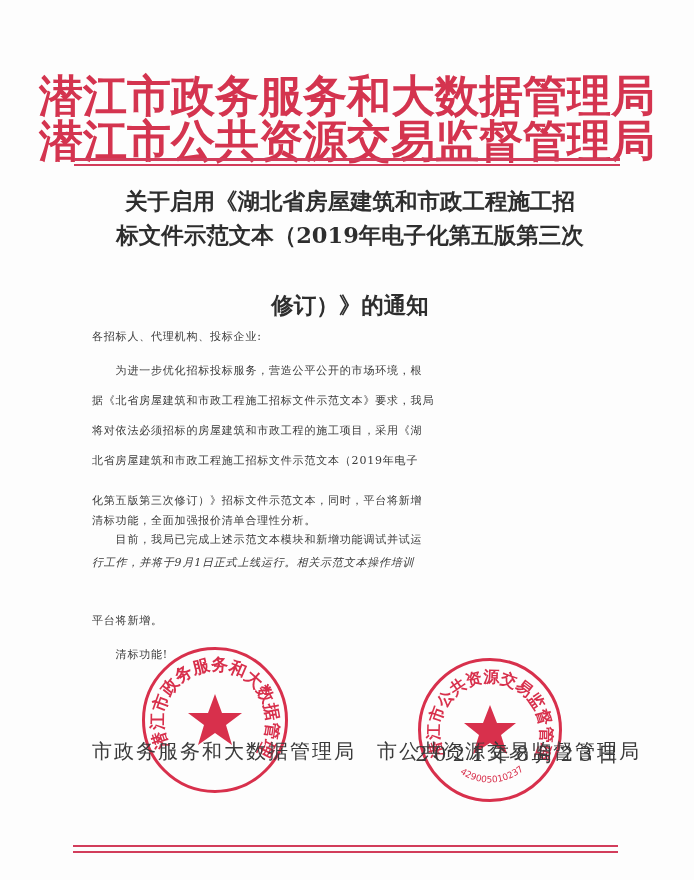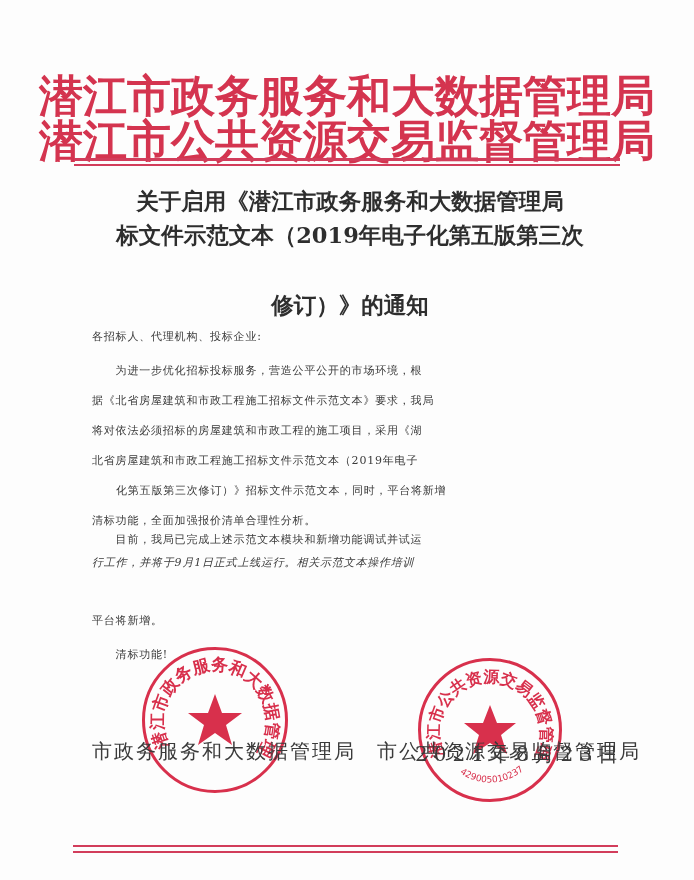--- a/index.html
+++ b/index.html
@@ -44,31 +44,31 @@
   .sig { font-size: 20px; color: #3a3a3a; letter-spacing: 2px; white-space: nowrap; }
 </style>
 </head>
 <body>
 
 <div class="abs header-line header-l1">潜江市政务服务和大数据管理局</div>
 <div class="abs header-line header-l2">潜江市公共资源交易监督管理局</div>
 <div class="abs rule rule-top-thick"></div>
 <div class="abs rule rule-top-thin"></div>
 
-<div class="abs title t1">关于启用《潜江市政务服务和大数据管理局</div>
+<div class="abs title t1">关于启用《湖北省房屋建筑和市政工程施工招</div>
 <div class="abs title t2">标文件示范文本（2019年电子化第五版第三次</div>
 <div class="abs title t3">修订）》的通知</div>
 
 <div class="abs body-line" style="top:322px;">各招标人、代理机构、投标企业:</div>
 
 <div class="abs body-line" style="top:356px;">　　为进一步优化招标投标服务，营造公平公开的市场环境，根</div>
 <div class="abs body-line" style="top:386px;">据《北省房屋建筑和市政工程施工招标文件示范文本》要求，我局</div>
 <div class="abs body-line" style="top:416px;">将对依法必须招标的房屋建筑和市政工程的施工项目，采用《湖</div>
 <div class="abs body-line" style="top:446px;">北省房屋建筑和市政工程施工招标文件示范文本（2019年电子</div>
-<div class="abs body-line" style="top:476px;margin-left:24px;">化第五版第三次修订）》招标文件示范文本，同时，平台将新增</div>
+<div class="abs body-line" style="top:486px;">化第五版第三次修订）》招标文件示范文本，同时，平台将新增</div>
 <div class="abs body-line" style="top:506px;">清标功能，全面加强报价清单合理性分析。</div>
 
 <div class="abs body-line" style="top:525px;">　　目前，我局已完成上述示范文本模块和新增功能调试并试运</div>
 <div class="abs body-line" style="top:548px;font-style:italic;">行工作，并将于9月1日正式上线运行。相关示范文本操作培训</div>
 <div class="abs body-line" style="top:606px;">平台将新增。</div>
 
 <div class="abs body-line" style="top:640px;">　　清标功能!</div>
 
 <div class="abs stamp stamp-1">
   <svg width="140" height="140" viewBox="0 0 140 140">

